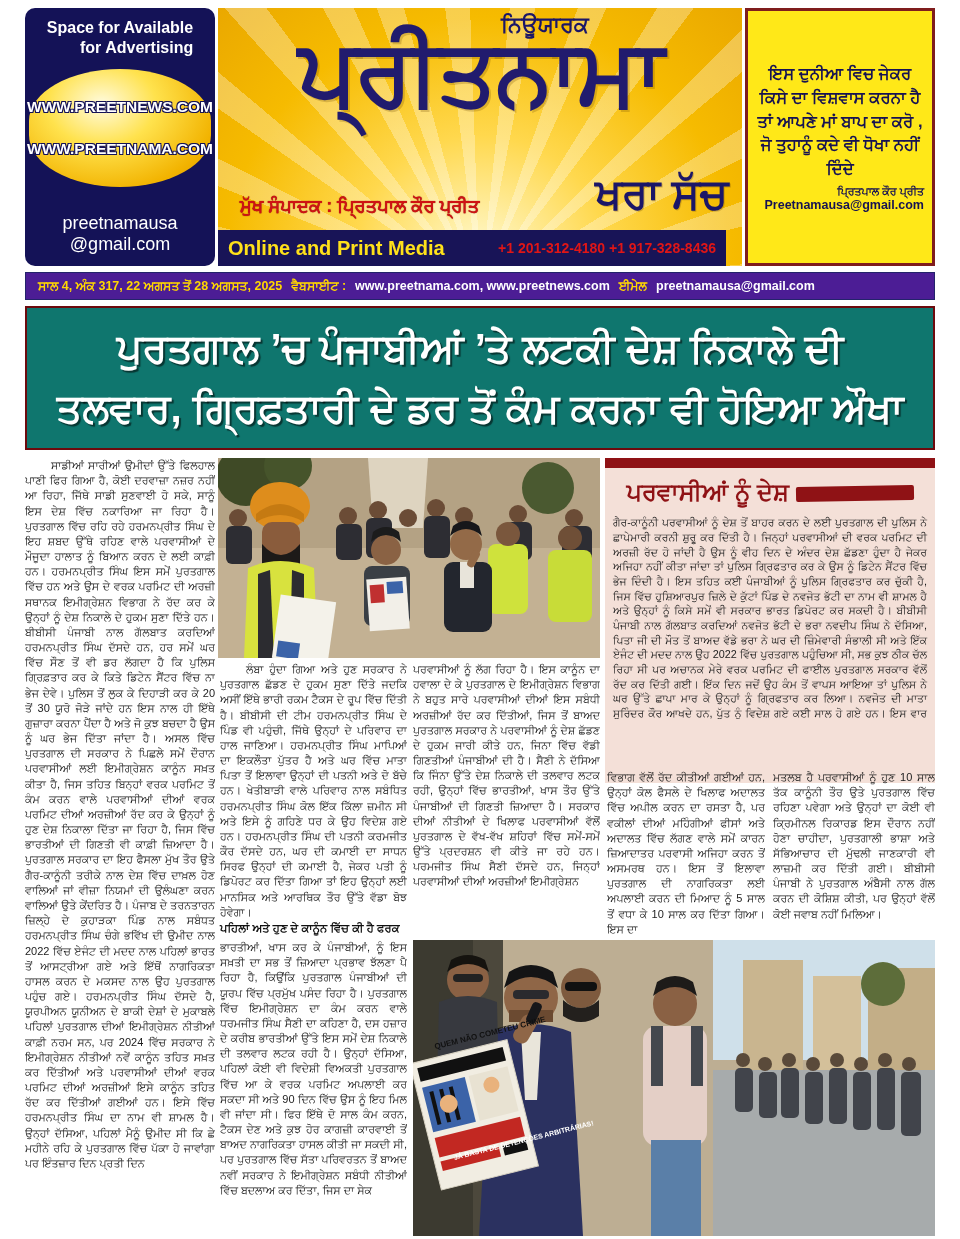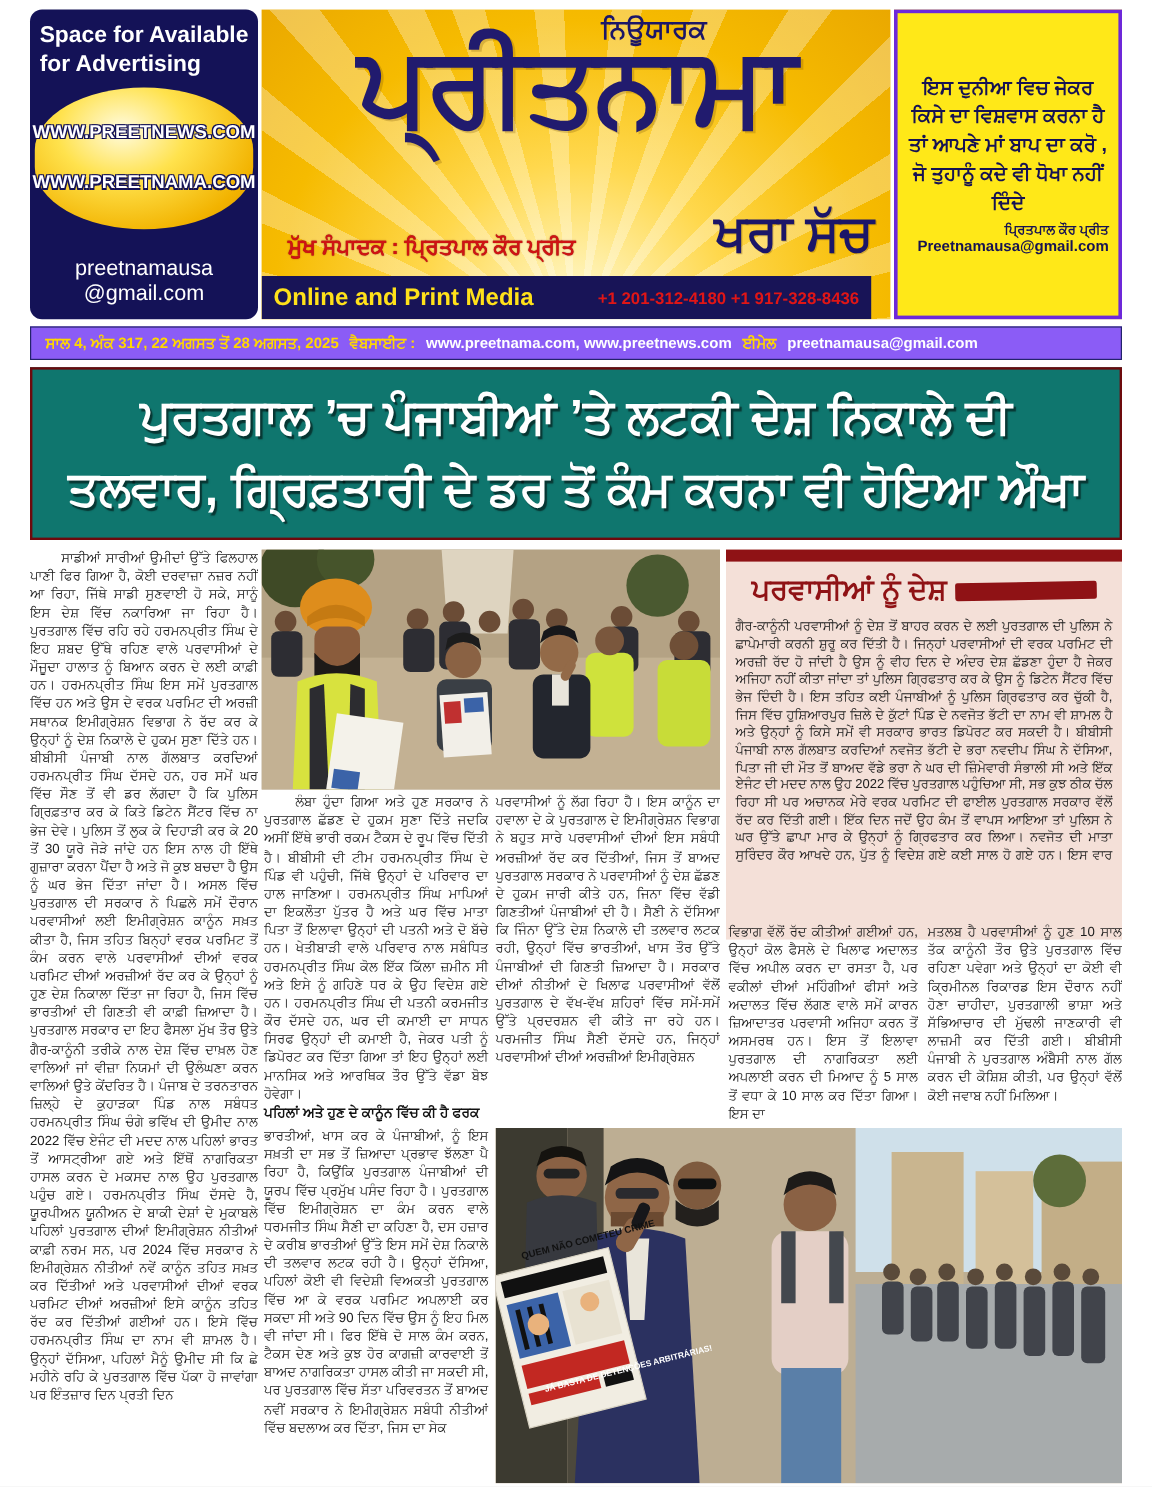--- a/index.html
+++ b/index.html
@@ -4,21 +4,21 @@
 <style>
   html,body{margin:0;padding:0;background:#e9e9e9;}
   .page{position:relative;width:960px;height:1239px;background:#ffffff;margin:0 auto;
         font-family:"Liberation Sans","DejaVu Sans",sans-serif;overflow:hidden;}
   .abs{position:absolute;}
 
   
   .adbox{left:25px;top:8px;width:190px;height:258px;background:#141257;border-radius:10px;
          display:flex;flex-direction:column;align-items:center;justify-content:space-between;
          padding:10px 4px;box-sizing:border-box;}
-  .adbox .slot1{color:#fff;font-weight:bold;font-size:19px;text-align:left;line-height:1.25;}
+  .adbox .slot1{color:#fff;font-weight:bold;font-size:16px;text-align:right;line-height:1.25;}
   .gold-oval{width:182px;height:118px;border-radius:50%/44%;
              background:radial-gradient(ellipse at 40% 30%,#fffbe0 0%,#ffe24d 35%,#f2b300 75%,#d89500 100%);
              display:flex;flex-direction:column;align-items:center;justify-content:center;gap:24px;}
   .gold-oval .url{color:#ffffff;font-weight:bold;font-size:15.5px;
         text-shadow:-1px -1px 0 #141257,1px -1px 0 #141257,-1px 1px 0 #141257,1px 1px 0 #141257;}
   .adbox .slot3{color:#fff;font-weight:normal;font-size:18px;text-align:center;line-height:1.2;margin-top:14px;}
 
   .masthead{left:218px;top:8px;width:524px;height:258px;overflow:hidden;
         background:radial-gradient(ellipse at 50% 95%,#fff9cf 0%,#ffd84d 34%,#f6bb00 68%,#eaa800 100%);}
   .masthead::before{content:"";position:absolute;inset:0;
@@ -28,29 +28,29 @@
         font-size:92px;line-height:1.0;letter-spacing:-2px;text-shadow:2px 2px 0 rgba(120,80,0,.25);}
   .mh-editor{position:absolute;left:22px;top:188px;color:#cf1313;font-weight:bold;font-size:18px;
         text-shadow:0 0 1px #7e0b0b;}
   .mh-slogan{position:absolute;right:14px;top:162px;color:#1b1668;font-weight:800;font-size:42px;
         text-shadow:1px 1px 0 rgba(120,80,0,.3);}
   .mh-strip{position:absolute;left:0;right:16px;bottom:0;height:36px;background:#181457;
         display:flex;align-items:center;justify-content:space-between;padding:0 10px;box-sizing:border-box;text-align:right;}
   .mh-strip .media{color:#ffe11a;font-weight:bold;font-size:20px;}
   .mh-strip .phones{color:#e01616;font-weight:bold;font-size:14px;}
 
-  .quotebox{left:745px;top:8px;width:190px;height:258px;background:#ffe818;border:3px solid #6d28d9;
+  .quotebox{left:745px;top:8px;width:190px;height:258px;background:#ffe818;border:3px solid #7f1d1d;
         box-sizing:border-box;display:flex;flex-direction:column;justify-content:center;
         padding:6px 8px;text-align:center;}
   .quotebox .qtext{color:#161253;font-weight:bold;font-size:16.5px;line-height:1.45;}
   .quotebox .qauthor{color:#161253;font-size:11px;font-weight:bold;text-align:right;margin-top:4px;}
   .quotebox .qemail{color:#161253;font-size:12.5px;font-weight:bold;text-align:right;}
 
   
-  .infobar{left:25px;top:272px;width:910px;height:28px;background:#8b5cf6;border:1px solid #23236b;
+  .infobar{left:25px;top:272px;width:910px;height:28px;background:#4c1d95;border:1px solid #23236b;
         box-sizing:border-box;display:flex;align-items:center;gap:9px;padding:0 12px;font-size:12.5px;}
   .infobar .yel{color:#ffd700;font-weight:bold;}
   .infobar .wht{color:#ffffff;font-weight:bold;}
 
   
   .headline{left:25px;top:306px;width:910px;height:144px;background:#0f766e;border:2px solid #6d0a0d;
         box-sizing:border-box;display:flex;flex-direction:column;justify-content:center;align-items:center;}
   .headline div{color:#ffffff;font-weight:800;font-size:40px;line-height:1.5;white-space:nowrap;
         text-shadow:2px 2px 1px rgba(0,0,0,.55);}
 

